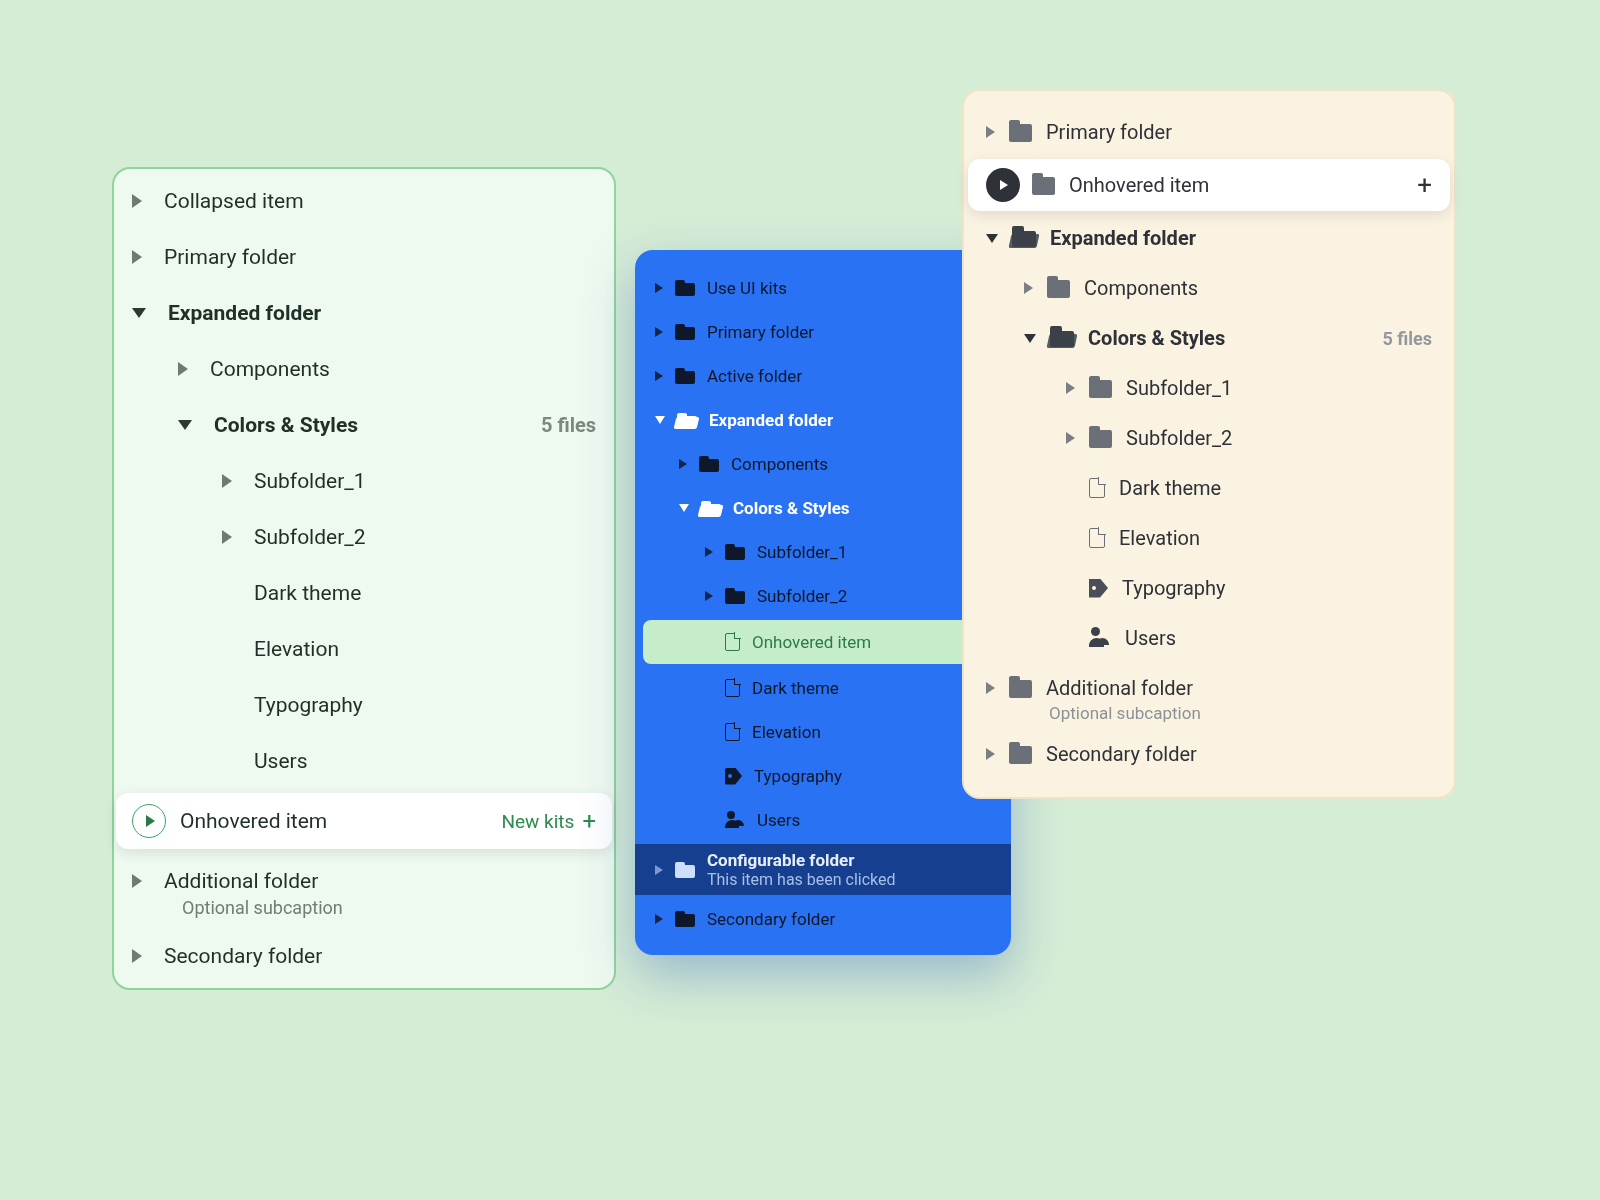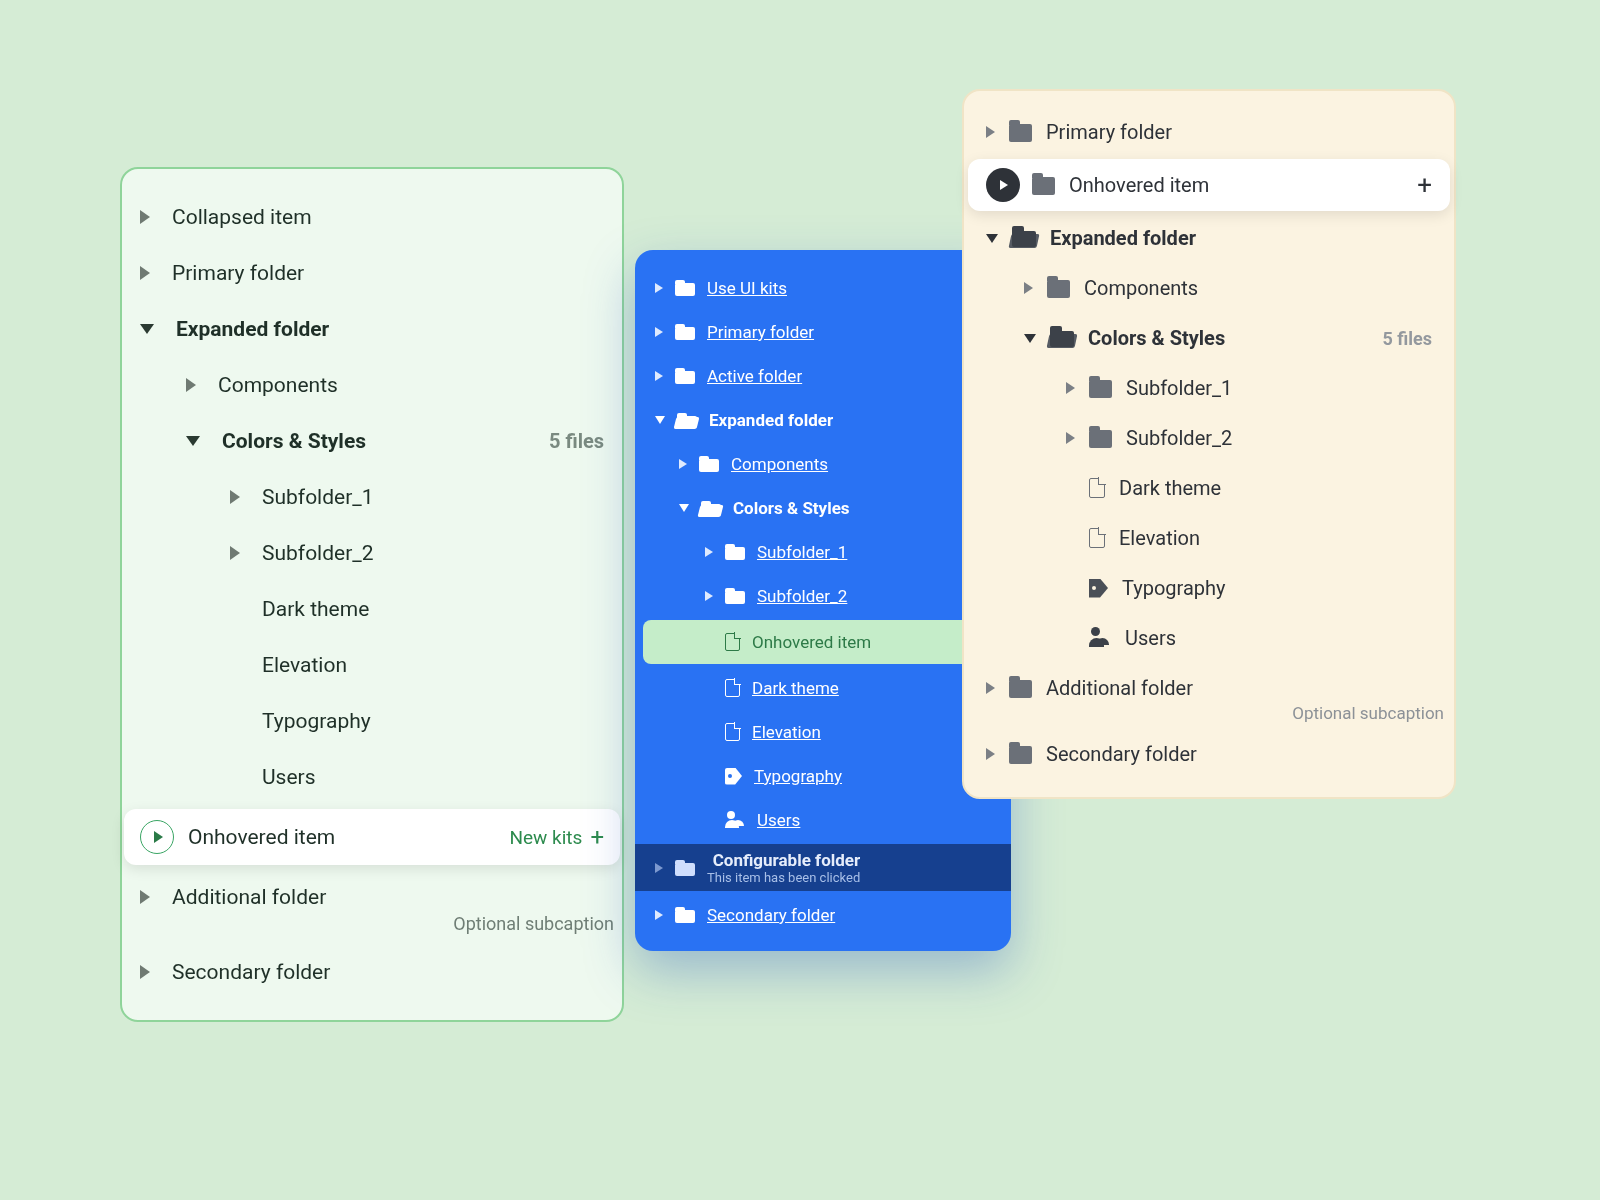--- a/index.html
+++ b/index.html
@@ -7,31 +7,30 @@
     width: 1600px;
     height: 1200px;
     background: #d5ecd5;
     font-family: -apple-system, BlinkMacSystemFont, "Segoe UI", Roboto, sans-serif;
     position: relative;
     overflow: hidden;
   }
   .panel {
     position: absolute;
     border-radius: 18px;
-    text-align: right;
   }
 
   
   .panel-green {
-    left: 120px;
+    left: 112px;
     top: 167px;
     width: 504px;
     background: #eef9ef;
     border: 2px solid #8fd49a;
-    padding: 20px 8px;
+    padding: 4px 8px;
   }
   .pa-row {
     display: flex;
     align-items: center;
     height: 56px;
     padding: 0 10px;
     border-radius: 10px;
     font-size: 21px;
     color: #1f3028;
     cursor: pointer;
@@ -72,21 +71,21 @@
   .pb-row {
     display: flex;
     align-items: center;
     height: 44px;
     padding: 0 12px;
     border-radius: 8px;
     font-size: 17px;
     color: #eaf1ff;
     cursor:pointer;
   }
-  .pb-row.dim { color: #ffffff; text-decoration: underline; }
+  .pb-row.dim { color: #0f172a; }
   .pb-row.bold { font-weight: 700; color:#fff; }
   .pb-tri { width:0;height:0;display:inline-block;margin-right:12px; }
   .pb-tri-right { border-left:8px solid currentColor; border-top:5px solid transparent; border-bottom:5px solid transparent; opacity:.85;}
   .pb-tri-down  { border-top:8px solid currentColor; border-left:5px solid transparent; border-right:5px solid transparent; }
   .pb-icon { width:20px;height:16px;display:inline-block;margin-right:12px;position:relative; }
   .pb-folder { background:currentColor; border-radius:2px; position:absolute; inset:3px 0 0 0;}
   .pb-folder::before{content:"";position:absolute;top:-3px;left:0;width:10px;height:4px;background:currentColor;border-radius:2px 2px 0 0;}
   .pb-folder-open { background:currentColor; position:absolute; inset:4px 0 0 0; border-radius:0 2px 2px 2px;}
   .pb-folder-open::before{content:"";position:absolute;top:-3px;left:0;width:10px;height:3px;background:currentColor;border-radius:2px 2px 0 0;}
   .pb-folder-open::after{content:"";position:absolute;top:1px;left:-2px;right:-1px;bottom:-1px;background:currentColor;transform:skewX(-14deg);border-radius:2px;filter:brightness(1.08);}
@@ -111,21 +110,21 @@
   .pb-clicked {
     background:#16408f;
     color:#e6edfb;
     margin: 2px -8px;
     padding: 6px 20px;
     height:auto;
     border-radius:0;
     display:flex;
     align-items:center;
   }
-  .pb-clicked .sub { font-size:13px; color:#a8bfe8; display:block; font-weight:400; }
+  .pb-clicked .sub { font-size:16px; color:#a8bfe8; display:block; font-weight:400; }
 
   
   .panel-cream {
     left: 962px;
     top: 89px;
     width: 494px;
     background: #fbf3e1;
     border: 2px solid #f0e4c6;
     padding: 16px 10px 18px;
   }

